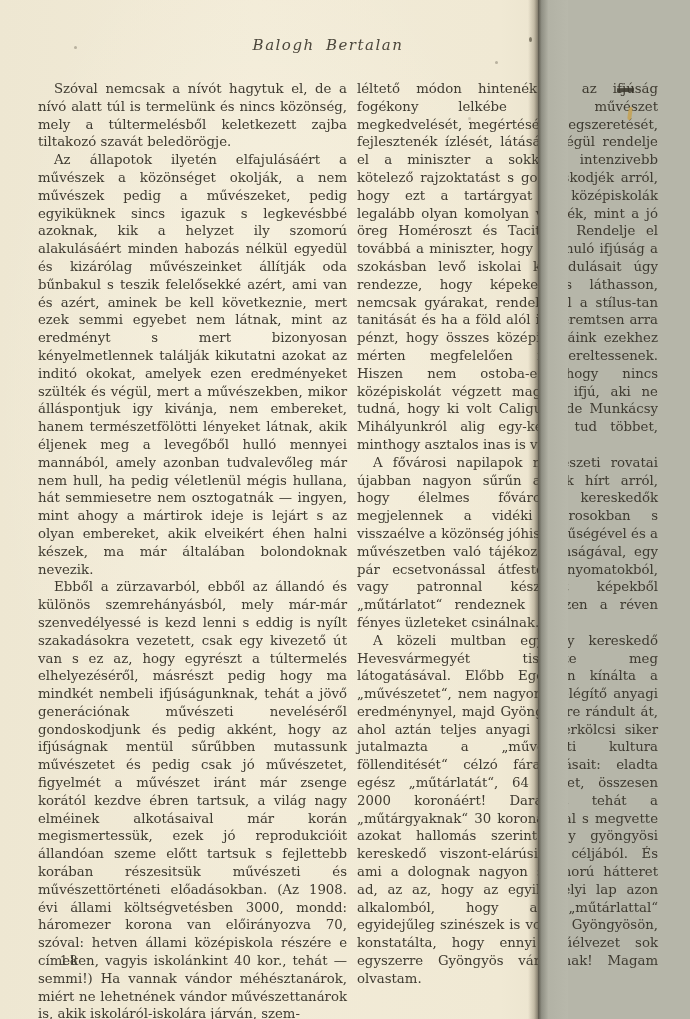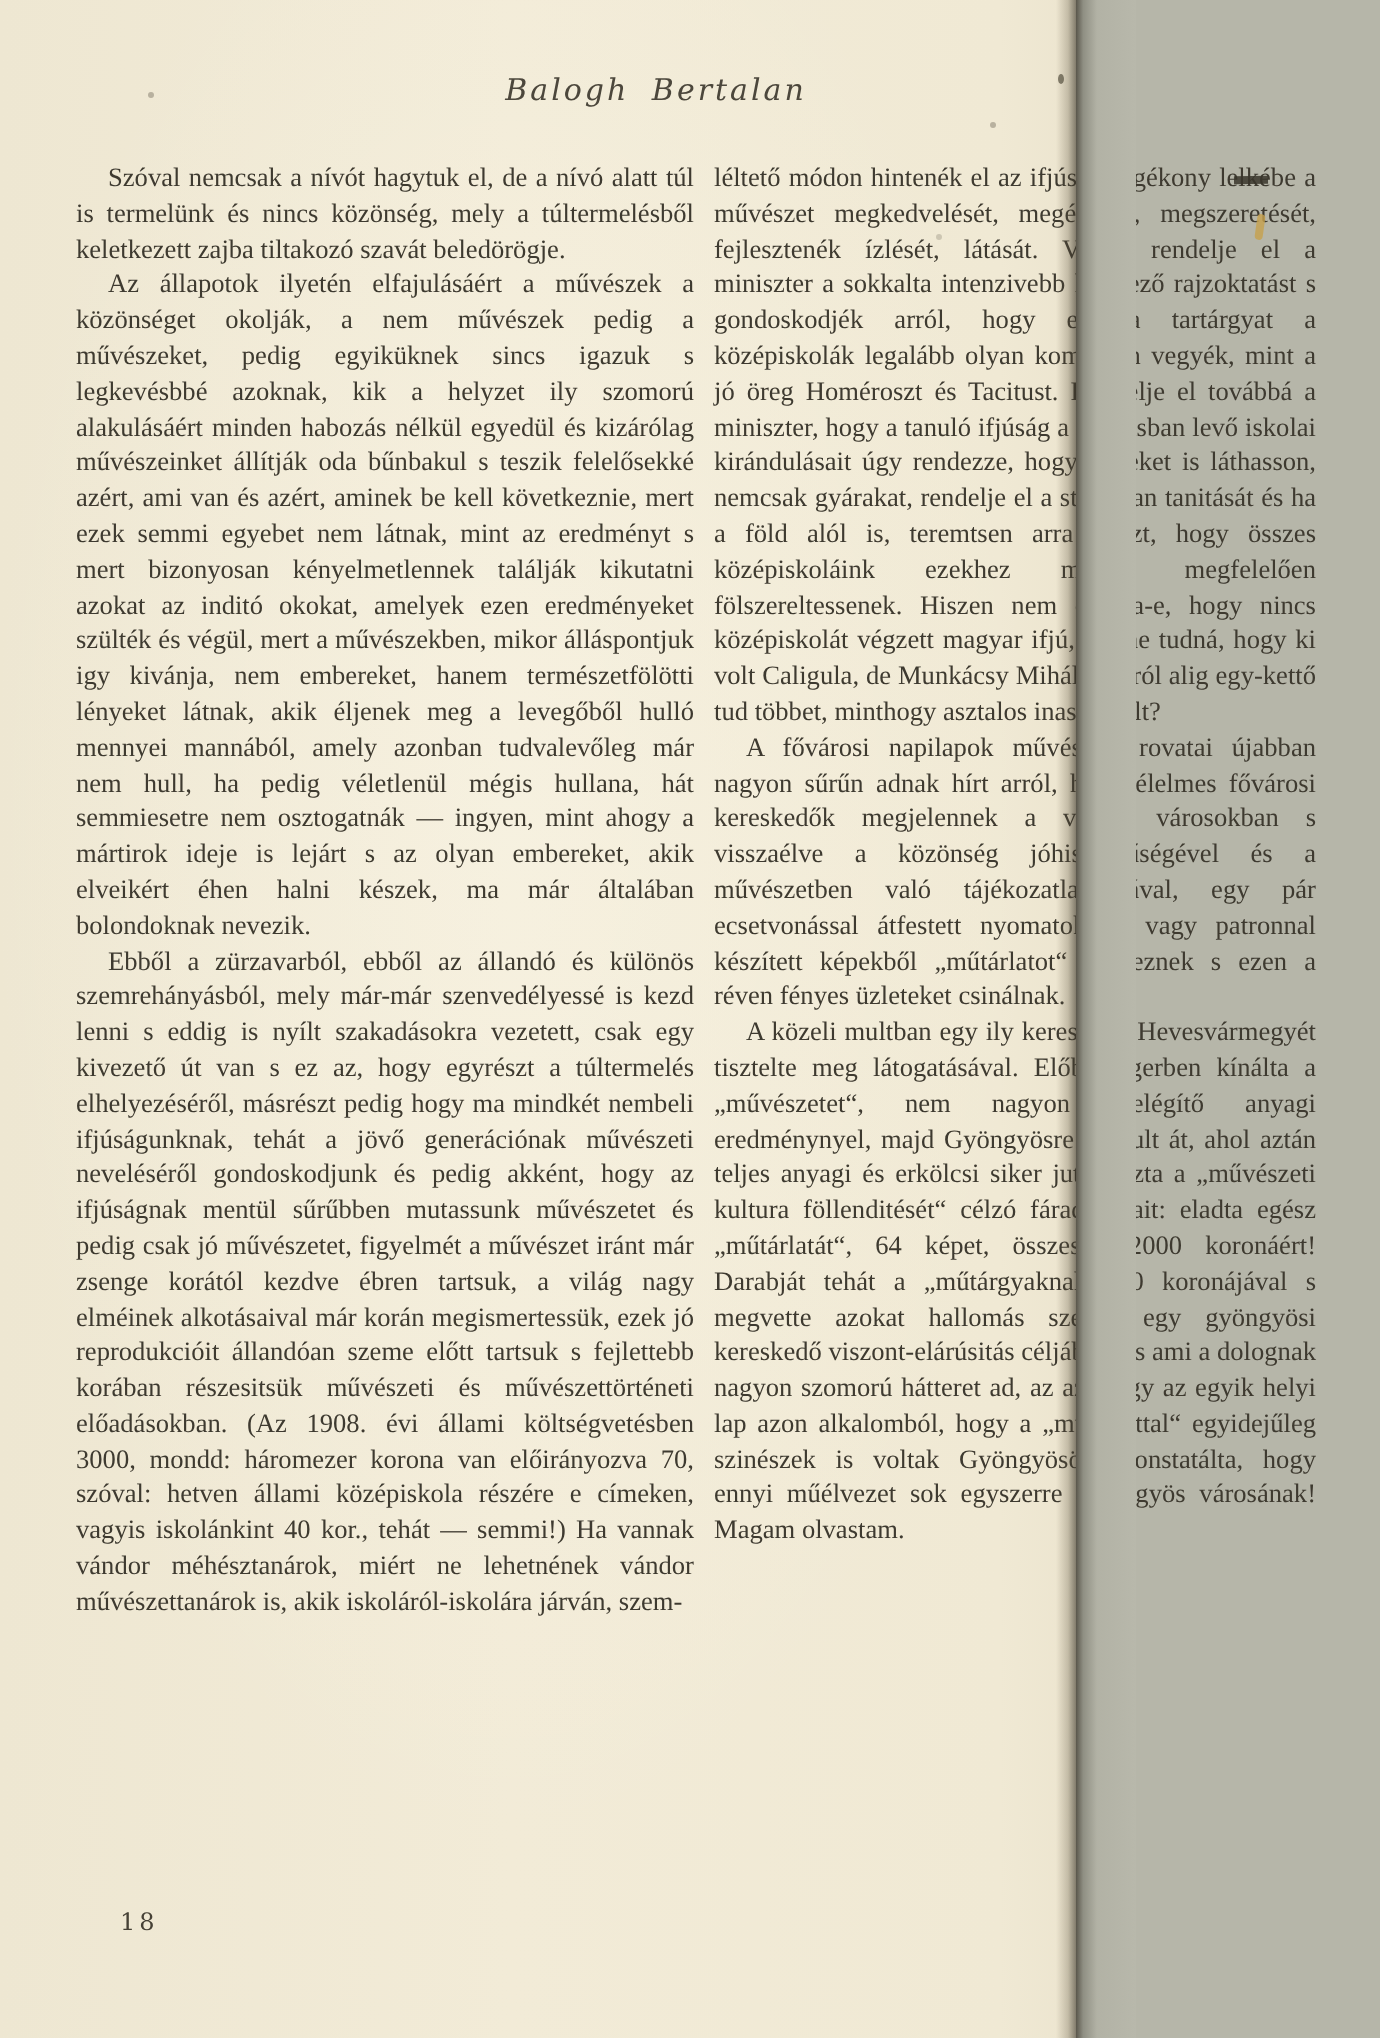--- a/index.html
+++ b/index.html
@@ -52,21 +52,21 @@
   .col {
     position: absolute;
     top: 80px;
     font-size: 13.3px;
     line-height: 17.8px;
     text-align: justify;
     color: #3e3a30;
   }
   .col-left  { left: 38px;  width: 309px; }
   .col-right { left: 357px; width: 301px; }
-  .col p { margin: 0; text-indent: 16px; font-family: Liberation Serif, serif; }
+  .col p { margin: 0; text-indent: 16px; }
   .col p.noindent { text-indent: 0; }
   .section-heading {
     margin: 22px 0 19px 0;
     font-size: 13.8px;
     font-weight: normal;
     text-align: center;
     letter-spacing: 3.4px;
     color: #3e3a30;
   }
   .page-number {

